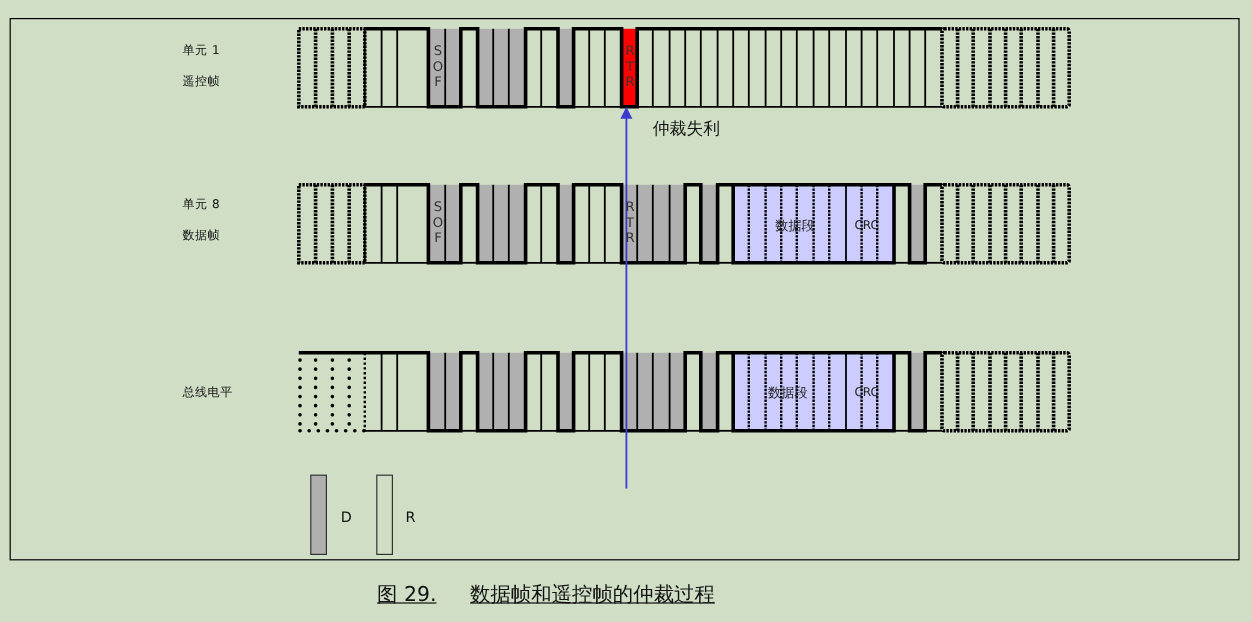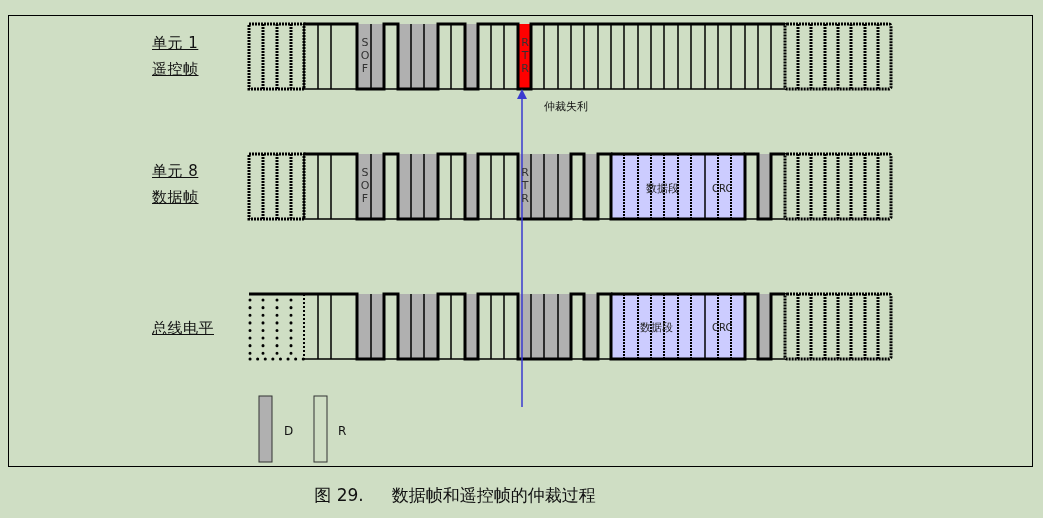--- a/index.html
+++ b/index.html
@@ -1,21 +1,21 @@
 <!DOCTYPE html>
 <html><head>
 <meta charset="utf-8">
 <style>
   html, body { margin:0; padding:0; }
   body { width:1043px; height:518px; background:#cfdec4; position:relative; overflow:hidden;
          font-family:"DejaVu Sans","Liberation Sans",sans-serif; color:#111; }
   .frame { position:absolute; left:8px; top:15px; width:1025px; height:452px; border:1px solid #000; box-sizing:border-box; }
-  .label { position:absolute; font-size:15px; line-height:26px; letter-spacing:0.5px;text-decoration:underline; }
+  .label { position:absolute; font-size:10px; line-height:26px; letter-spacing:0.5px; }
   svg { position:absolute; left:0; top:0; }
-  .caption { position:absolute; left:0; width:910px; top:484px; text-align:center; font-size:17px; }
+  .caption { position:absolute; left:0; width:910px; top:484px; text-align:center; font-size:17px;text-decoration:underline; }
   .caption span { margin:0 14px; }
 </style>
 </head>
 <body>
 
 <div class="frame"></div>
 
 <div class="label" style="left:152px;top:30px;">
   <div>单元 1</div>
   <div>遥控帧</div>
@@ -248,20 +248,20 @@
   <div>R</div>
     <div>T</div>
     <div>R</div>
 </div>
 
 <div style="position:absolute;left:646px;top:181px;font-size:11px;color:#222;">数据段</div>
 <div style="position:absolute;left:712px;top:183px;font-size:10px;color:#222;">CRC</div>
 <div style="position:absolute;left:640px;top:320px;font-size:11px;color:#222;">数据段</div>
 <div style="position:absolute;left:712px;top:322px;font-size:10px;color:#222;">CRC</div>
 
-<div style="position:absolute;left:544px;top:99px;font-size:11px;">仲裁失利</div>
+<div style="position:absolute;left:544px;top:99px;font-size:14px;">仲裁失利</div>
 
 <div style="position:absolute;left:284px;top:424px;font-size:12px;">D</div>
 <div style="position:absolute;left:338px;top:424px;font-size:12px;">R</div>
 
 <div class="caption">
   <span>图 29.</span><span>数据帧和遥控帧的仲裁过程</span>
 </div>
 
 </body></html>

